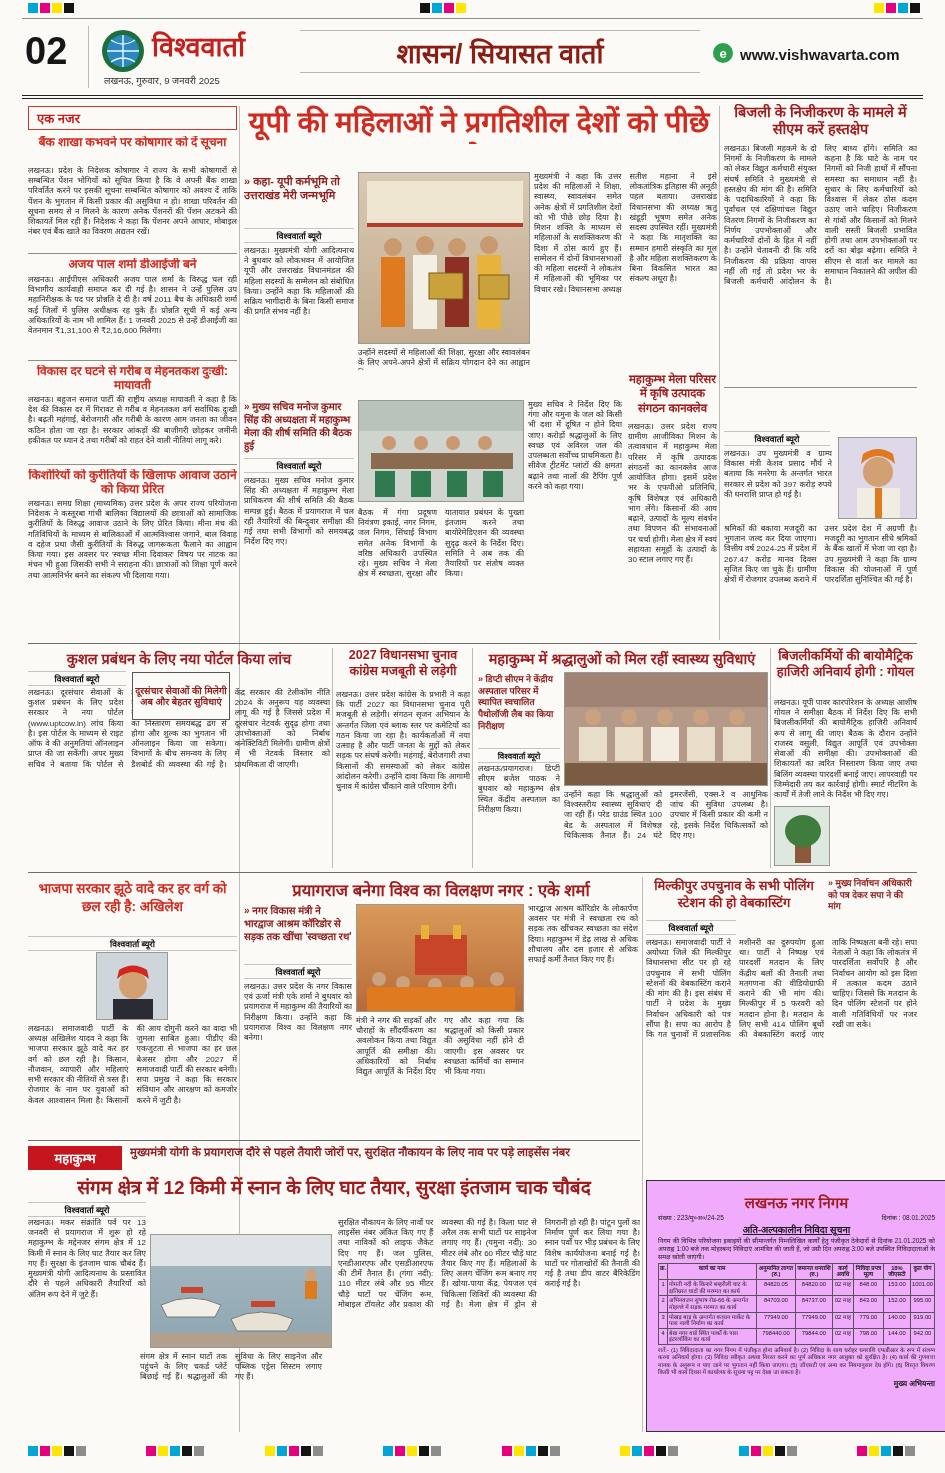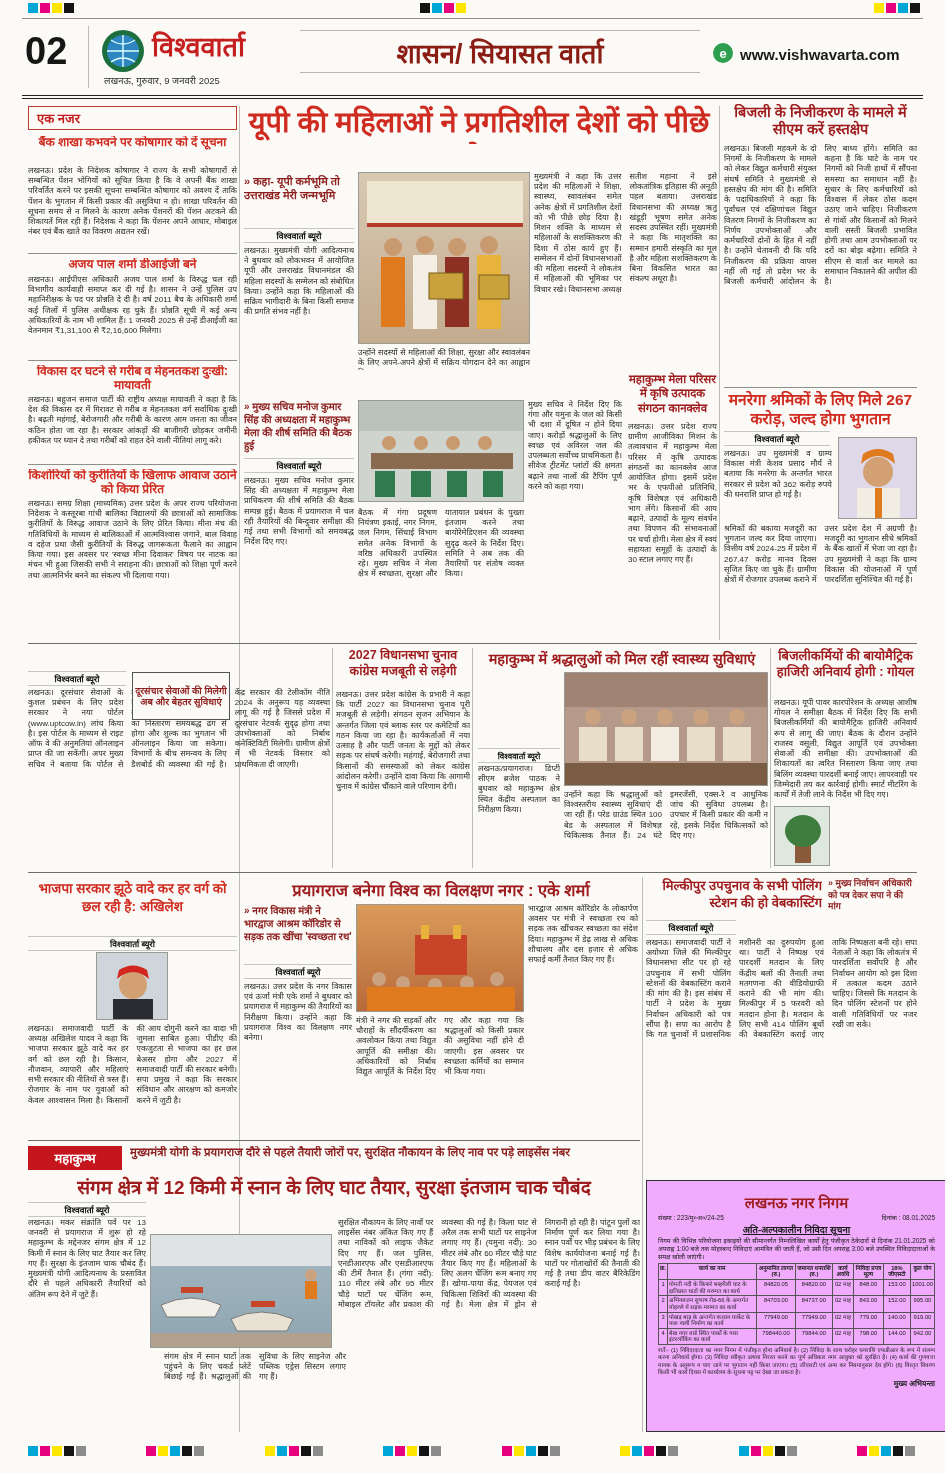--- a/index.html
+++ b/index.html
@@ -151,43 +151,44 @@
   <div class="abs bt" style="left:528px;top:400px;width:94px;height:240px">मुख्य सचिव ने निर्देश दिए कि गंगा और यमुना के जल को किसी भी दशा में दूषित न होने दिया जाए। करोड़ों श्रद्धालुओं के लिए स्वच्छ एवं अविरल जल की उपलब्धता सर्वोच्च प्राथमिकता है। सीवेज ट्रीटमेंट प्लांटों की क्षमता बढ़ाने तथा नालों की टैपिंग पूर्ण करने को कहा गया।</div>
   <div class="abs bt c2" style="left:358px;top:508px;width:166px;height:132px">बैठक में गंगा प्रदूषण नियंत्रण इकाई, नगर निगम, जल निगम, सिंचाई विभाग समेत अनेक विभागों के वरिष्ठ अधिकारी उपस्थित रहे। मुख्य सचिव ने मेला क्षेत्र में स्वच्छता, सुरक्षा और यातायात प्रबंधन के पुख्ता इंतजाम करने तथा बायोरेमेडिएशन की व्यवस्था सुदृढ़ करने के निर्देश दिए। समिति ने अब तक की तैयारियों पर संतोष व्यक्त किया।</div>
 
   <div class="abs hd" style="left:628px;top:372px;width:89px;height:46px;font-size:11.5px;line-height:1.25">महाकुम्भ मेला परिसर में कृषि उत्पादक संगठन कानक्लेव आज</div>
   <div class="abs bt" style="left:628px;top:422px;width:89px;height:218px">लखनऊ। उत्तर प्रदेश राज्य ग्रामीण आजीविका मिशन के तत्वावधान में महाकुम्भ मेला परिसर में कृषि उत्पादक संगठनों का कानक्लेव आज आयोजित होगा। इसमें प्रदेश भर के एफपीओ प्रतिनिधि, कृषि विशेषज्ञ एवं अधिकारी भाग लेंगे। किसानों की आय बढ़ाने, उत्पादों के मूल्य संवर्धन तथा विपणन की संभावनाओं पर चर्चा होगी। मेला क्षेत्र में स्वयं सहायता समूहों के उत्पादों के 30 स्टाल लगाए गए हैं।</div>
 
   <div class="abs hd" style="left:724px;top:104px;width:193px;height:36px;font-size:14.5px;line-height:1.2">बिजली के निजीकरण के मामले में सीएम करें हस्तक्षेप</div>
   <div class="abs bt c2" style="left:724px;top:144px;width:193px;height:240px">लखनऊ। बिजली महकमे के दो निगमों के निजीकरण के मामले को लेकर विद्युत कर्मचारी संयुक्त संघर्ष समिति ने मुख्यमंत्री से हस्तक्षेप की मांग की है। समिति के पदाधिकारियों ने कहा कि पूर्वांचल एवं दक्षिणांचल विद्युत वितरण निगमों के निजीकरण का निर्णय उपभोक्ताओं और कर्मचारियों दोनों के हित में नहीं है। उन्होंने चेतावनी दी कि यदि निजीकरण की प्रक्रिया वापस नहीं ली गई तो प्रदेश भर के बिजली कर्मचारी आंदोलन के लिए बाध्य होंगे। समिति का कहना है कि घाटे के नाम पर निगमों को निजी हाथों में सौंपना समस्या का समाधान नहीं है। सुधार के लिए कर्मचारियों को विश्वास में लेकर ठोस कदम उठाए जाने चाहिए। निजीकरण से गांवों और किसानों को मिलने वाली सस्ती बिजली प्रभावित होगी तथा आम उपभोक्ताओं पर दरों का बोझ बढ़ेगा। समिति ने सीएम से वार्ता कर मामले का समाधान निकालने की अपील की है।</div>
   <div class="hr" style="left:724px;top:387px;width:193px"></div>
 
-  <div class="abs hd red" style="left:724px;top:391px;width:193px;height:38px;font-size:15.5px;line-height:1.2">मनरेगा श्रमिकों के लिए मिले 267 करोड़, जल्द होगा भुगतान</div>
   <div class="abs by" style="left:724px;top:431px;width:106px">विश्ववार्ता ब्यूरो</div>
   <div class="photo" style="left:838px;top:437px;width:79px;height:82px;background:#ded8e8">
     <svg width="79" height="82">
       <circle cx="39" cy="34" r="15" fill="#d3a073"></circle>
       <path d="M22 26 q17 -16 34 0 l-2 -10 q-15 -10 -30 0 z" fill="#e07a1f"></path>
       <rect x="18" y="50" width="43" height="32" fill="#f2ede2"></rect>
       <rect x="36" y="50" width="7" height="32" fill="#e07a1f"></rect>
     </svg>
   </div>
-  <div class="abs bt" style="left:724px;top:449px;width:108px;height:70px">लखनऊ। उप मुख्यमंत्री व ग्राम्य विकास मंत्री केशव प्रसाद मौर्य ने बताया कि मनरेगा के अन्तर्गत भारत सरकार से प्रदेश को 362 करोड़ रुपये की धनराशि प्राप्त हो गई है।</div>
+  <div class="abs bt" style="left:724px;top:449px;width:108px;height:70px">लखनऊ। उप मुख्यमंत्री व ग्राम्य विकास मंत्री केशव प्रसाद मौर्य ने बताया कि मनरेगा के अन्तर्गत भारत सरकार से प्रदेश को 397 करोड़ रुपये की धनराशि प्राप्त हो गई है।</div>
   <div class="abs bt c2" style="left:724px;top:524px;width:193px;height:114px">श्रमिकों की बकाया मजदूरी का भुगतान जल्द कर दिया जाएगा। वित्तीय वर्ष 2024-25 में प्रदेश में 267.47 करोड़ मानव दिवस सृजित किए जा चुके हैं। ग्रामीण क्षेत्रों में रोजगार उपलब्ध कराने में उत्तर प्रदेश देश में अग्रणी है। मजदूरी का भुगतान सीधे श्रमिकों के बैंक खातों में भेजा जा रहा है। उप मुख्यमंत्री ने कहा कि ग्राम्य विकास की योजनाओं में पूर्ण पारदर्शिता सुनिश्चित की गई है।</div>
 
+  <div class="abs hd" style="left:28px;top:648px;width:302px;height:20px;font-size:14.5px">कुशल प्रबंधन के लिए नया पोर्टल किया लांच</div>
   <div class="abs by" style="left:28px;top:671px;width:98px">विश्ववार्ता ब्यूरो</div>
   <div class="abs bt c3" style="left:28px;top:688px;width:302px;height:180px">लखनऊ। दूरसंचार सेवाओं के कुशल प्रबंधन के लिए प्रदेश सरकार ने नया पोर्टल (www.uptcow.in) लांच किया है। इस पोर्टल के माध्यम से राइट ऑफ वे की अनुमतियां ऑनलाइन प्राप्त की जा सकेंगी। अपर मुख्य सचिव ने बताया कि पोर्टल से टेलीकॉम इंफ्रास्ट्रक्चर के विस्तार में तेजी आएगी तथा 5जी सेवाओं का विस्तार सुगम होगा। आवेदनों का निस्तारण समयबद्ध ढंग से होगा और शुल्क का भुगतान भी ऑनलाइन किया जा सकेगा। विभागों के बीच समन्वय के लिए डैशबोर्ड की व्यवस्था की गई है। केंद्र सरकार की टेलीकॉम नीति 2024 के अनुरूप यह व्यवस्था लागू की गई है जिससे प्रदेश में दूरसंचार नेटवर्क सुदृढ़ होगा तथा उपभोक्ताओं को निर्बाध कनेक्टिविटी मिलेगी। ग्रामीण क्षेत्रों में भी नेटवर्क विस्तार को प्राथमिकता दी जाएगी।</div>
   <div class="abs" style="left:132px;top:672px;width:98px;height:48px;background:#fbfaf6;border:1px solid #555;display:flex;align-items:center;justify-content:center;padding:2px">
     <span style="font-size:9.5px;font-weight:bold;color:#8d1f1f;text-align:center;line-height:1.2">दूरसंचार सेवाओं की मिलेगी अब और बेहतर सुविधाएं</span>
   </div>
 
   <div class="abs hd" style="left:336px;top:648px;width:134px;height:36px;font-size:12.5px;line-height:1.25">2027 विधानसभा चुनाव कांग्रेस मजबूती से लड़ेगी</div>
   <div class="abs bt" style="left:336px;top:690px;width:134px;height:178px">लखनऊ। उत्तर प्रदेश कांग्रेस के प्रभारी ने कहा कि पार्टी 2027 का विधानसभा चुनाव पूरी मजबूती से लड़ेगी। संगठन सृजन अभियान के अन्तर्गत जिला एवं ब्लाक स्तर पर कमेटियों का गठन किया जा रहा है। कार्यकर्ताओं में नया उत्साह है और पार्टी जनता के मुद्दों को लेकर सड़क पर संघर्ष करेगी। महंगाई, बेरोजगारी तथा किसानों की समस्याओं को लेकर कांग्रेस आंदोलन करेगी। उन्होंने दावा किया कि आगामी चुनाव में कांग्रेस चौंकाने वाले परिणाम देगी।</div>
 
   <div class="abs hd" style="left:476px;top:648px;width:292px;height:20px;font-size:14.5px">महाकुम्भ में श्रद्धालुओं को मिल रहीं स्वास्थ्य सुविधाएं</div>
+  <div class="abs kick" style="left:478px;top:674px;width:82px;height:70px;font-size:9px">» डिप्टी सीएम ने केंद्रीय अस्पताल परिसर में स्थापित स्वचालित पैथोलॉजी लैब का किया निरीक्षण</div>
   <div class="abs by" style="left:478px;top:748px;width:82px;font-size:8px">विश्ववार्ता ब्यूरो</div>
   <div class="abs bt" style="left:478px;top:764px;width:82px;height:102px">लखनऊ/प्रयागराज। डिप्टी सीएम ब्रजेश पाठक ने बुधवार को महाकुम्भ क्षेत्र स्थित केंद्रीय अस्पताल का निरीक्षण किया।</div>
   <div class="photo" style="left:564px;top:672px;width:204px;height:114px;background:#b59a8a">
     <svg width="204" height="114">
       <rect x="0" y="0" width="204" height="34" fill="#a08372"></rect>
       <circle cx="28" cy="44" r="8" fill="#caa27f"></circle>
         <circle cx="64" cy="44" r="8" fill="#caa27f"></circle>
         <circle cx="100" cy="44" r="8" fill="#caa27f"></circle>
         <circle cx="136" cy="44" r="8" fill="#caa27f"></circle>
         <circle cx="172" cy="44" r="8" fill="#caa27f"></circle>
@@ -234,21 +235,21 @@
         <circle cx="46" cy="78" r="7" fill="#caa27f"></circle>
         <circle cx="78" cy="80" r="7" fill="#caa27f"></circle>
         <circle cx="110" cy="78" r="7" fill="#caa27f"></circle>
         <circle cx="140" cy="74" r="7" fill="#caa27f"></circle>
       <rect x="10" y="82" width="148" height="26" fill="#e07a1f"></rect>
     </svg>
   </div>
   <div class="abs bt" style="left:528px;top:904px;width:110px;height:232px">भारद्वाज आश्रम कॉरिडोर के लोकार्पण अवसर पर मंत्री ने स्वच्छता रथ को सड़क तक खींचकर स्वच्छता का संदेश दिया। महाकुम्भ में डेढ़ लाख से अधिक शौचालय और दस हजार से अधिक सफाई कर्मी तैनात किए गए हैं।</div>
   <div class="abs bt c2" style="left:356px;top:1016px;width:168px;height:120px">मंत्री ने नगर की सड़कों और चौराहों के सौंदर्यीकरण का अवलोकन किया तथा विद्युत आपूर्ति की समीक्षा की। अधिकारियों को निर्बाध विद्युत आपूर्ति के निर्देश दिए गए और कहा गया कि श्रद्धालुओं को किसी प्रकार की असुविधा नहीं होने दी जाएगी। इस अवसर पर स्वच्छता कर्मियों का सम्मान भी किया गया।</div>
 
-  <div class="abs hd" style="left:646px;top:878px;width:176px;height:38px;font-size:13px;line-height:1.3;text-align:right">मिल्कीपुर उपचुनाव के सभी पोलिंग स्टेशन की हो वेबकास्टिंग</div>
+  <div class="abs hd" style="left:646px;top:878px;width:176px;height:38px;font-size:13px;line-height:1.3;text-align:center">मिल्कीपुर उपचुनाव के सभी पोलिंग स्टेशन की हो वेबकास्टिंग</div>
   <div class="abs kick" style="left:828px;top:878px;width:89px;height:40px;font-size:9px">» मुख्य निर्वाचन अधिकारी को पत्र देकर सपा ने की मांग</div>
   <div class="abs by" style="left:646px;top:920px;width:90px">विश्ववार्ता ब्यूरो</div>
   <div class="abs bt c3" style="left:646px;top:938px;width:271px;height:234px">लखनऊ। समाजवादी पार्टी ने अयोध्या जिले की मिल्कीपुर विधानसभा सीट पर हो रहे उपचुनाव में सभी पोलिंग स्टेशनों की वेबकास्टिंग कराने की मांग की है। इस संबंध में पार्टी ने प्रदेश के मुख्य निर्वाचन अधिकारी को पत्र सौंपा है। सपा का आरोप है कि गत चुनावों में प्रशासनिक मशीनरी का दुरुपयोग हुआ था। पार्टी ने निष्पक्ष एवं पारदर्शी मतदान के लिए केंद्रीय बलों की तैनाती तथा मतगणना की वीडियोग्राफी कराने की भी मांग की। मिल्कीपुर में 5 फरवरी को मतदान होना है। मतदान के लिए सभी 414 पोलिंग बूथों की वेबकास्टिंग कराई जाए ताकि निष्पक्षता बनी रहे। सपा नेताओं ने कहा कि लोकतंत्र में पारदर्शिता सर्वोपरि है और निर्वाचन आयोग को इस दिशा में तत्काल कदम उठाने चाहिए। जिससे कि मतदान के दिन पोलिंग स्टेशनों पर होने वाली गतिविधियों पर नजर रखी जा सके।</div>
 
   <div class="abs" style="left:28px;top:1146px;width:94px;height:24px;background:#c4161c;color:#fff;font-weight:bold;font-size:13px;display:flex;align-items:center;justify-content:center">महाकुम्भ</div>
   <div class="abs kick" style="left:130px;top:1146px;width:510px;height:26px;font-size:11.5px;line-height:1.15">मुख्यमंत्री योगी के प्रयागराज दौरे से पहले तैयारी जोरों पर, सुरक्षित नौकायन के लिए नाव पर पड़े लाइसेंस नंबर</div>
   <div class="abs hd" style="left:28px;top:1174px;width:612px;height:26px;font-size:19px">संगम क्षेत्र में 12 किमी में स्नान के लिए घाट तैयार, सुरक्षा इंतजाम चाक चौबंद</div>
   <div class="abs by" style="left:28px;top:1202px;width:118px">विश्ववार्ता ब्यूरो</div>
   <div class="abs bt" style="left:28px;top:1218px;width:118px;height:214px">लखनऊ। मकर संक्रांति पर्व पर 13 जनवरी से प्रयागराज में शुरू हो रहे महाकुम्भ के मद्देनजर संगम क्षेत्र में 12 किमी में स्नान के लिए घाट तैयार कर लिए गए हैं। सुरक्षा के इंतजाम चाक चौबंद हैं। मुख्यमंत्री योगी आदित्यनाथ के प्रस्तावित दौरे से पहले अधिकारी तैयारियों को अंतिम रूप देने में जुटे हैं।</div>
   <div class="photo" style="left:150px;top:1234px;width:182px;height:114px;background:linear-gradient(#dfe3e6 0%,#dfe3e6 28%,#9fb3bd 28%,#8ea6b2 100%)">
@@ -256,21 +257,21 @@
       <path d="M10 70 q30 -14 60 0 l-6 12 h-48 z" fill="#f2efe8" stroke="#777"></path>
       <path d="M80 84 q30 -14 62 0 l-6 12 h-50 z" fill="#e8e2d4" stroke="#777"></path>
       <rect x="30" y="52" width="22" height="6" fill="#c8452a"></rect>
       <rect x="100" y="66" width="24" height="6" fill="#c8452a"></rect>
       <rect x="0" y="98" width="182" height="16" fill="#b0a08c"></rect>
       <circle cx="160" cy="40" r="6" fill="#caa27f"></circle>
         <rect x="154" y="46" width="12" height="18" fill="#e07a1f"></rect>
     </svg>
   </div>
   <div class="abs bt c3" style="left:338px;top:1218px;width:302px;height:214px">सुरक्षित नौकायन के लिए नावों पर लाइसेंस नंबर अंकित किए गए हैं तथा नाविकों को लाइफ जैकेट दिए गए हैं। जल पुलिस, एनडीआरएफ और एसडीआरएफ की टीमें तैनात हैं। (गंगा नदी): 110 मीटर लंबे और 95 मीटर चौड़े घाटों पर चेंजिंग रूम, मोबाइल टॉयलेट और प्रकाश की व्यवस्था की गई है। किला घाट से अरैल तक सभी घाटों पर साइनेज लगाए गए हैं। (यमुना नदी): 30 मीटर लंबे और 60 मीटर चौड़े घाट तैयार किए गए हैं। महिलाओं के लिए अलग चेंजिंग रूम बनाए गए हैं। खोया-पाया केंद्र, पेयजल एवं चिकित्सा शिविरों की व्यवस्था की गई है। मेला क्षेत्र में ड्रोन से निगरानी हो रही है। पांटून पुलों का निर्माण पूर्ण कर लिया गया है। स्नान पर्वों पर भीड़ प्रबंधन के लिए विशेष कार्ययोजना बनाई गई है। घाटों पर गोताखोरों की तैनाती की गई है तथा डीप वाटर बैरिकेडिंग कराई गई है।</div>
-  <div class="abs bt c2" style="left:164px;top:1352px;width:182px;height:80px">संगम क्षेत्र में स्नान घाटों तक पहुंचने के लिए चकर्ड प्लेटें बिछाई गई हैं। श्रद्धालुओं की सुविधा के लिए साइनेज और पब्लिक एड्रेस सिस्टम लगाए गए हैं।</div>
+  <div class="abs bt c2" style="left:140px;top:1352px;width:182px;height:80px">संगम क्षेत्र में स्नान घाटों तक पहुंचने के लिए चकर्ड प्लेटें बिछाई गई हैं। श्रद्धालुओं की सुविधा के लिए साइनेज और पब्लिक एड्रेस सिस्टम लगाए गए हैं।</div>
 
   <div class="abs" style="left:646px;top:1180px;width:301px;height:252px;border:1.5px solid #333;background:#f0abfc;padding:11px;overflow:hidden">
     <div style="text-align:center;font-weight:bold;color:#9e1b1e;font-size:15px">लखनऊ नगर निगम</div>
     <div style="display:flex;justify-content:space-between;font-size:6.5px;margin-top:1px">
       <span>संख्या : 223/मु०अ०/24-25</span>
       <span>दिनांक : 08.01.2025</span>
     </div>
     <div style="text-align:center;font-weight:bold;font-size:9.5px;text-decoration:underline;margin:1px 0">अति-अल्पकालीन निविदा सूचना</div>
     <div style="font-size:6.3px;line-height:1.25;text-align:justify">निगम की विभिन्न परियोजना इकाइयों की सीमान्तर्गत निम्नलिखित कार्यों हेतु पंजीकृत ठेकेदारों से दिनांक 21.01.2025 को अपराह्न 1:00 बजे तक मोहरबन्द निविदाएं आमंत्रित की जाती हैं, जो उसी दिन अपराह्न 3:00 बजे उपस्थित निविदादाताओं के समक्ष खोली जाएंगी।</div>
     <table class="nt" style="margin-top:2px">

